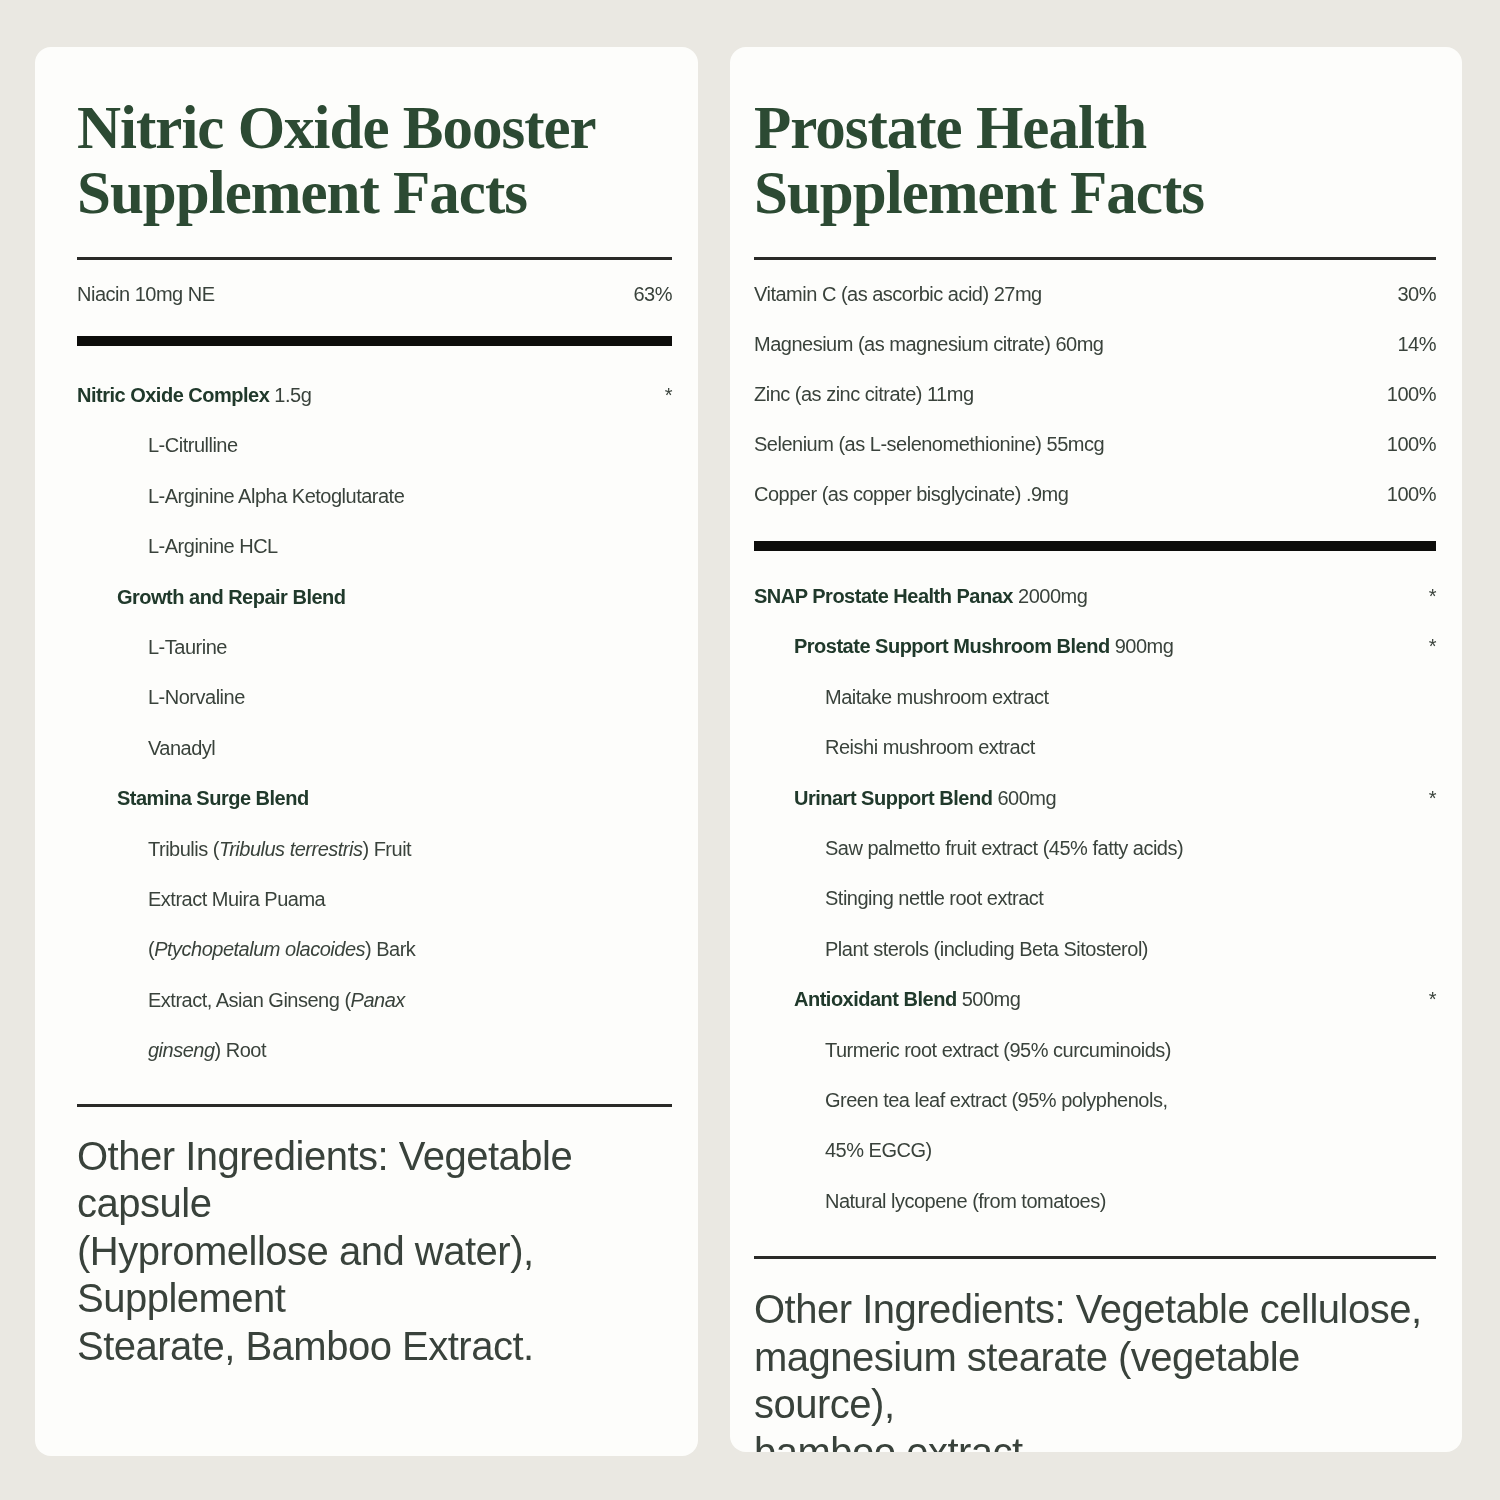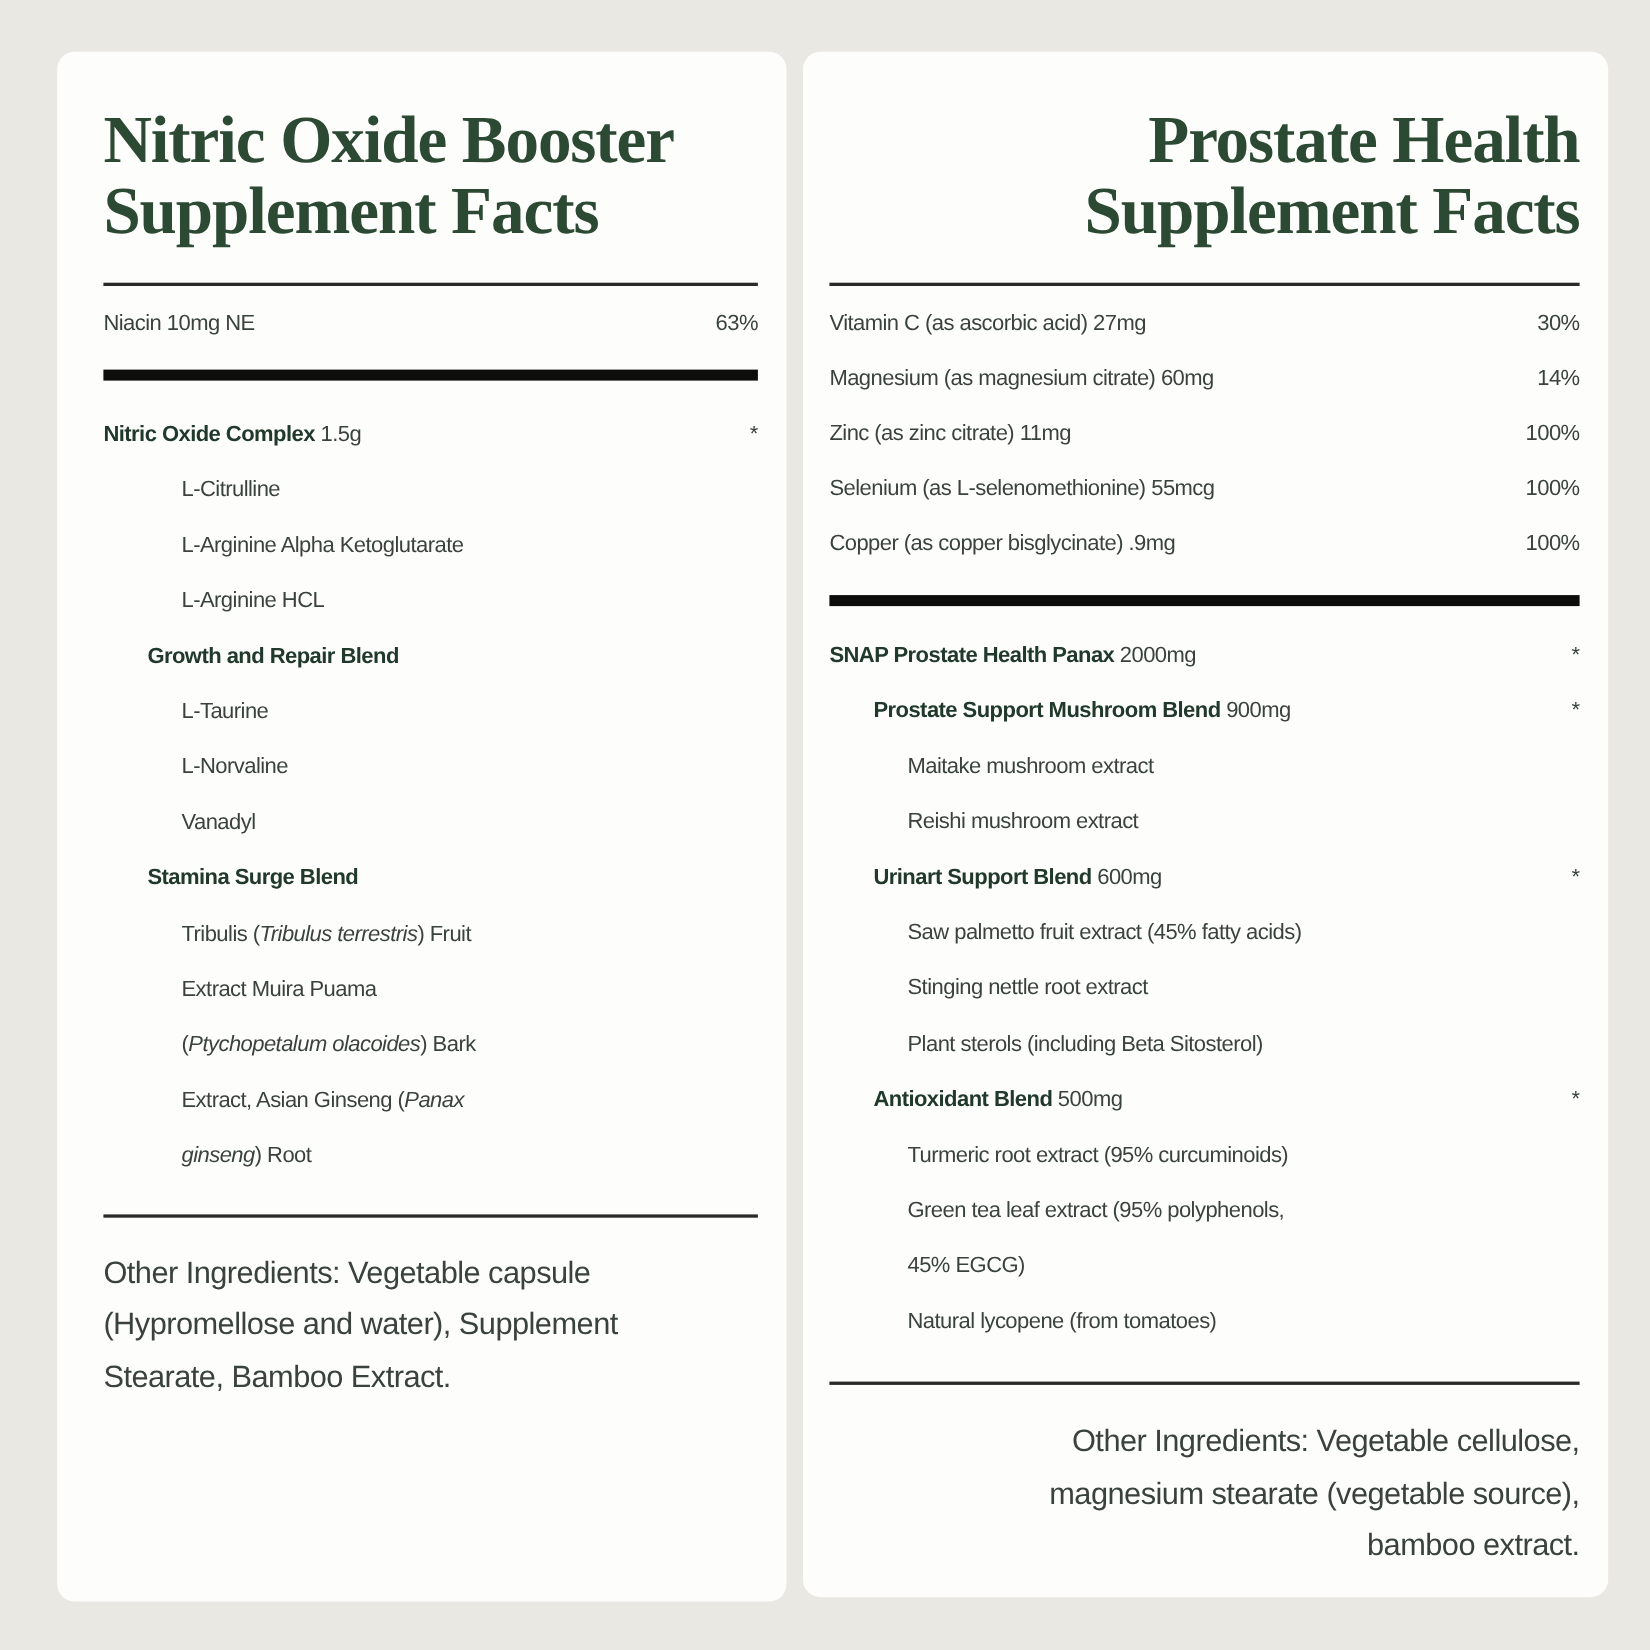--- a/index.html
+++ b/index.html
@@ -12,22 +12,22 @@
     --rule-thick:#0d0d0b;
   }
   *{margin:0;padding:0;box-sizing:border-box;}
   html,body{width:1500px;height:1500px;}
   body{background:var(--bg);font-family:"Liberation Sans",sans-serif;}
   .canvas{position:relative;width:1500px;height:1500px;overflow:hidden;}
   .card{
     position:absolute;top:47px;background:var(--card);
     border-radius:16px;overflow:hidden;
   }
-  .card-left{left:52px;width:663px;height:1409px;padding:0 26px 0 42px;}
-  .card-right{left:730px;width:732px;height:1405px;padding:0 26px 0 24px;text-align:right;}
+  .card-left{left:35px;width:663px;height:1409px;padding:0 26px 0 42px;}
+  .card-right{left:730px;width:732px;height:1405px;padding:0 26px 0 24px;}
   .title{
     font-family:"Liberation Serif",serif;font-weight:700;
     color:var(--title);font-size:61px;line-height:65px;
     letter-spacing:-1px;margin-top:48px;
   }
   .rule{height:3px;background:var(--rule-thin);}
   .rule.thick{height:10px;background:var(--rule-thick);}
   .card-left .rule-top, .card-right .rule-top{margin-top:32px;}
   .rows{font-size:20px;color:var(--body);letter-spacing:-0.5px;}
   .row{
@@ -44,21 +44,21 @@
   .card-left .daily{margin-top:9px;}
   .card-left .rule-mid{margin-top:17px;}
   .card-left .blend{margin-top:24px;}
   .card-left .rule-bottom{margin-top:28px;}
   .card-left .other{margin-top:26px;}
   .card-right .daily{margin-top:9px;}
   .card-right .rule-mid{margin-top:22px;}
   .card-right .blend{margin-top:20px;}
   .card-right .rule-bottom{margin-top:30px;}
   .card-right .other{margin-top:27px;}
-  .other{font-size:28px;color:var(--body);line-height:47.5px;letter-spacing:-0.5px;}
+  .other{font-size:40px;color:var(--body);line-height:47.5px;letter-spacing:-0.5px;}
 </style>
 </head>
 <body>
 
 <div class="canvas">
 
   <section class="card card-left">
     <h1 class="title">
         <div>Nitric Oxide Booster</div>
         <div>Supplement Facts</div>

